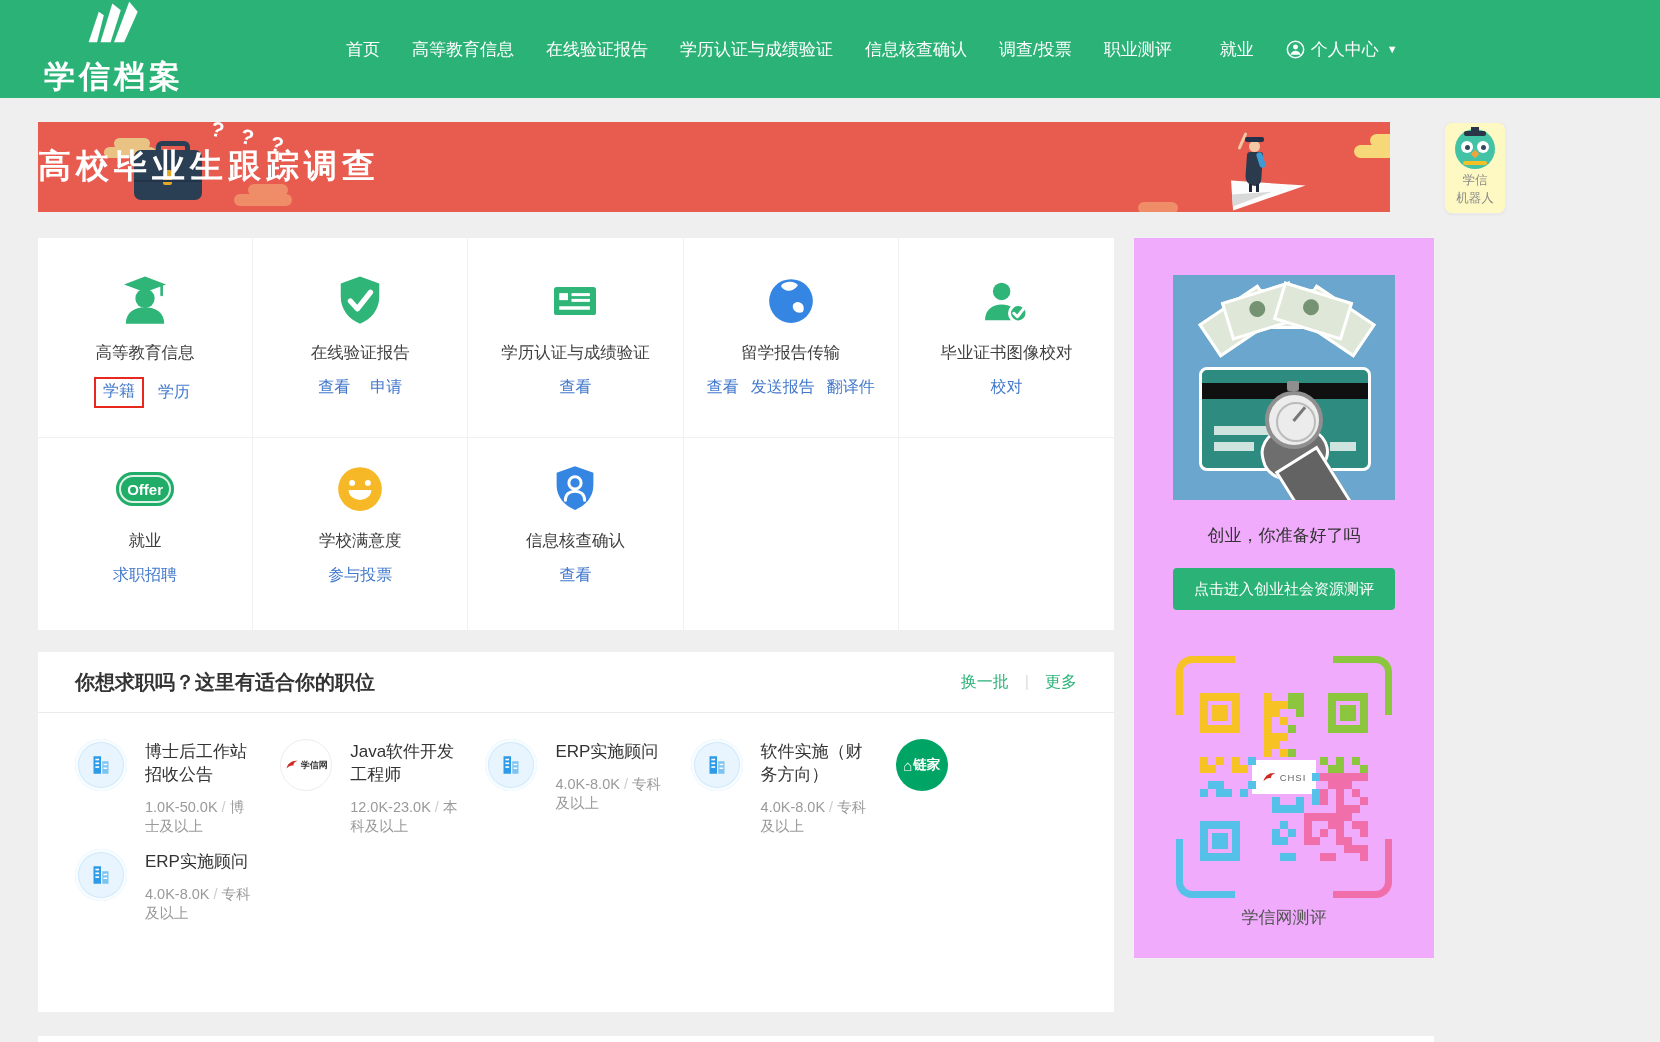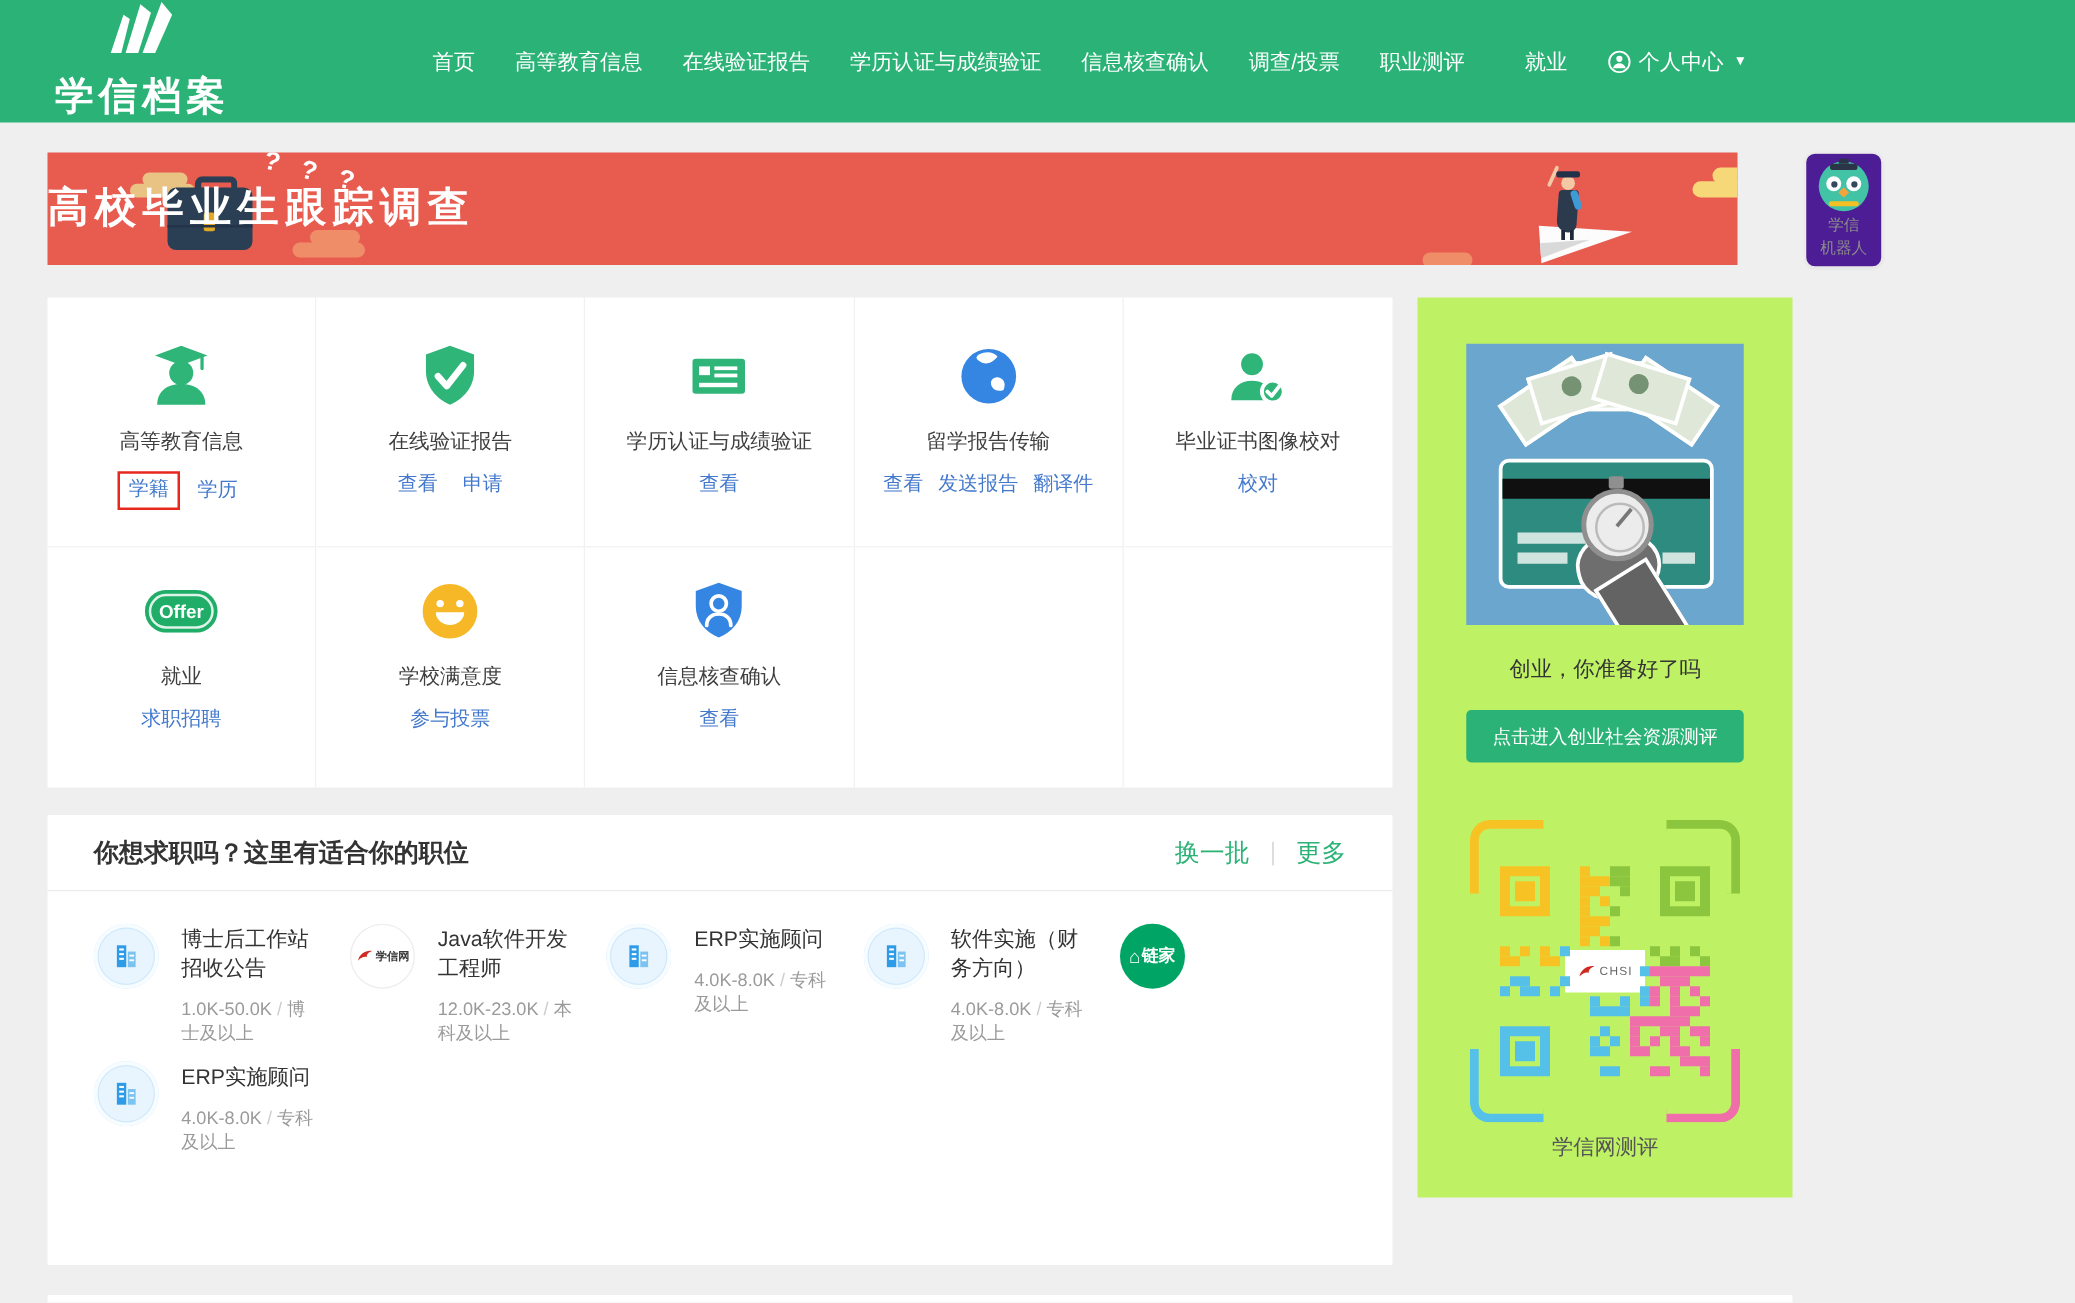--- a/index.html
+++ b/index.html
@@ -36,21 +36,21 @@
   .plane:after{content:"";position:absolute;left:-74px;top:4px;border-left:40px solid #d9d9d9;border-top:0 solid transparent;border-bottom:12px solid transparent;}
   .grad{position:absolute;right:118px;bottom:22px;width:34px;height:56px;}
   .grad .gown{position:absolute;left:8px;top:18px;width:16px;height:34px;background:#2c3a4e;border-radius:3px 3px 6px 10px;transform:skewX(-4deg);}
   .grad .head{position:absolute;left:11px;top:7px;width:11px;height:11px;background:#f4c7a5;border-radius:50%;}
   .grad .cap{position:absolute;left:7px;top:3px;width:19px;height:5px;background:#22314a;border-radius:2px;}
   .grad .arm{position:absolute;left:3px;top:-2px;width:3px;height:18px;background:#f4c7a5;border-radius:2px;transform:rotate(24deg);}
   .grad .scarf{position:absolute;left:20px;top:18px;width:6px;height:16px;background:#3e9bd6;border-radius:3px;transform:rotate(-18deg);}
   .grad .legs{position:absolute;left:11px;top:50px;width:3px;height:8px;background:#1e2a3a;box-shadow:7px 0 0 #1e2a3a;}
 
   
-  .robot{position:absolute;left:1444px;top:122px;width:60px;height:90px;background:#4c1d95;border:1px solid #ececec;border-radius:8px;text-align:center;cursor:pointer;box-shadow:0 1px 3px rgba(0,0,0,.05);}
+  .robot{position:absolute;left:1444px;top:122px;width:60px;height:90px;background:#fef9c3;border:1px solid #ececec;border-radius:8px;text-align:center;cursor:pointer;box-shadow:0 1px 3px rgba(0,0,0,.05);}
   .owl{position:relative;width:40px;height:40px;border-radius:50%;background:#43c3a6;margin:6px auto 2px;}
   .owl .cap2{position:absolute;left:9px;top:2px;width:22px;height:5px;background:#2b3548;border-radius:2px;}
   .owl .cap2:after{content:"";position:absolute;left:7px;top:-4px;width:8px;height:4px;background:#2b3548;}
   .owl .eye{position:absolute;top:12px;width:12px;height:12px;background:#fff;border-radius:50%;}
   .owl .eye:after{content:"";position:absolute;left:4px;top:4px;width:5px;height:5px;background:#35495e;border-radius:50%;}
   .owl .e1{left:6px;} .owl .e2{left:22px;}
   .owl .beak{position:absolute;left:17px;top:22px;width:6px;height:6px;background:#f2a33c;transform:rotate(45deg);}
   .owl .pencil{position:absolute;left:8px;top:32px;width:24px;height:4px;background:#f5c026;border-radius:2px;}
   .robot .rb-line{font-size:12.5px;color:#8b8b8b;line-height:18px;}
 
@@ -64,40 +64,40 @@
   .svc-links{margin-top:13px;display:flex;align-items:center;}
   .svc-links a{color:var(--link-blue);font-size:16px;text-decoration:none;margin:0 10px;cursor:pointer;white-space:nowrap;}
   .svc-links.tight a{margin:0 6px;}
   .redbox{border:2px solid var(--highlight-red);padding:2px 7px 4px;margin:0 4px !important;}
   .offer-pill{width:58px;height:34px;border-radius:17px;background:#1fad68;color:#fff;font-size:15px;font-weight:bold;display:flex;align-items:center;justify-content:center;box-shadow:inset 0 0 0 3px #1fad68, inset 0 0 0 5px rgba(255,255,255,.85);}
 
   
   .jobs{position:absolute;left:38px;top:652px;width:1076px;height:360px;background:#fff;box-sizing:border-box;}
   .jobs-hd{height:60px;display:flex;align-items:center;justify-content:space-between;padding:0 37px;border-bottom:1px solid #ebebeb;}
   .jobs-hd .t{font-size:20px;color:#333;font-weight:bold;}
-  .jobs-hd .r{display:flex;align-items:center;font-size:20px;}
+  .jobs-hd .r{display:flex;align-items:center;font-size:16px;}
   .jobs-hd a{color:var(--brand-green);text-decoration:none;cursor:pointer;}
   .jobs-hd .sep{color:#ddd;margin:0 16px;}
   .jobs-grid{display:grid;grid-template-columns:repeat(5,1fr);grid-auto-rows:58px;row-gap:52px;column-gap:24px;padding:26px 37px 0;}
   .job{display:flex;cursor:pointer;}
   .job-logo{flex:0 0 auto;width:52px;height:52px;border-radius:50%;display:flex;align-items:center;justify-content:center;}
   .job-logo.blue{background:#e9f5fe;box-shadow:inset 0 0 0 3px #f7fcff, inset 0 0 0 4px #cfe9fb;}
   .job-logo.white{background:#fff;border:1px solid #ededed;box-sizing:border-box;flex-direction:column;}
   .job-logo.green{background:var(--lianjia-green);color:#fff;font-weight:bold;}
   .job-logo .lj{display:flex;align-items:center;font-size:13.5px;}
   .job-logo .lj .house{font-size:15px;margin-right:1px;}
   .chsi-mini{display:flex;align-items:center;gap:2px;}
   .chsi-mini span{font-size:9px;color:#3a3a3a;font-weight:bold;}
   .job-txt{margin-left:18px;padding-top:1px;}
   .job-title{font-size:17px;color:#333;}
   .job-sal{margin-top:12px;font-size:14.5px;color:var(--salary-gray);}
   .job-sal .sl{color:#ccc;}
 
   
-  .side{position:absolute;left:1134px;top:238px;width:300px;height:720px;background:#bef264;}
+  .side{position:absolute;left:1134px;top:238px;width:300px;height:720px;background:#f0abfc;}
   .promo{position:absolute;left:39px;top:37px;width:222px;height:225px;background:#6aa6cd;overflow:hidden;}
   .bill{position:absolute;width:66px;height:34px;background:#dfe8d8;border:3px solid #fff;}
   .bill:after{content:"";position:absolute;left:22px;top:6px;width:16px;height:16px;background:#5a7d5a;border-radius:50%;opacity:.8;}
   .card2{position:absolute;left:26px;top:92px;width:166px;height:98px;background:#2e8b80;border:3px solid #fff;border-radius:8px;}
   .card2 .mag{position:absolute;left:0;top:13px;width:166px;height:16px;background:#101010;}
   .card2 .s1{position:absolute;left:12px;top:56px;width:62px;height:9px;background:#cfe3df;}
   .card2 .s2{position:absolute;left:12px;top:72px;width:40px;height:9px;background:#cfe3df;}
   .card2 .s3{position:absolute;left:128px;top:72px;width:26px;height:9px;background:#cfe3df;}
   .fist{position:absolute;left:88px;top:150px;width:62px;height:50px;background:#6e6e6e;border:3px solid #fff;border-radius:46% 54% 50% 50%;transform:rotate(-12deg);}
   .forearm{position:absolute;left:118px;top:178px;width:44px;height:70px;background:#636363;border:3px solid #fff;transform:rotate(-32deg);}

